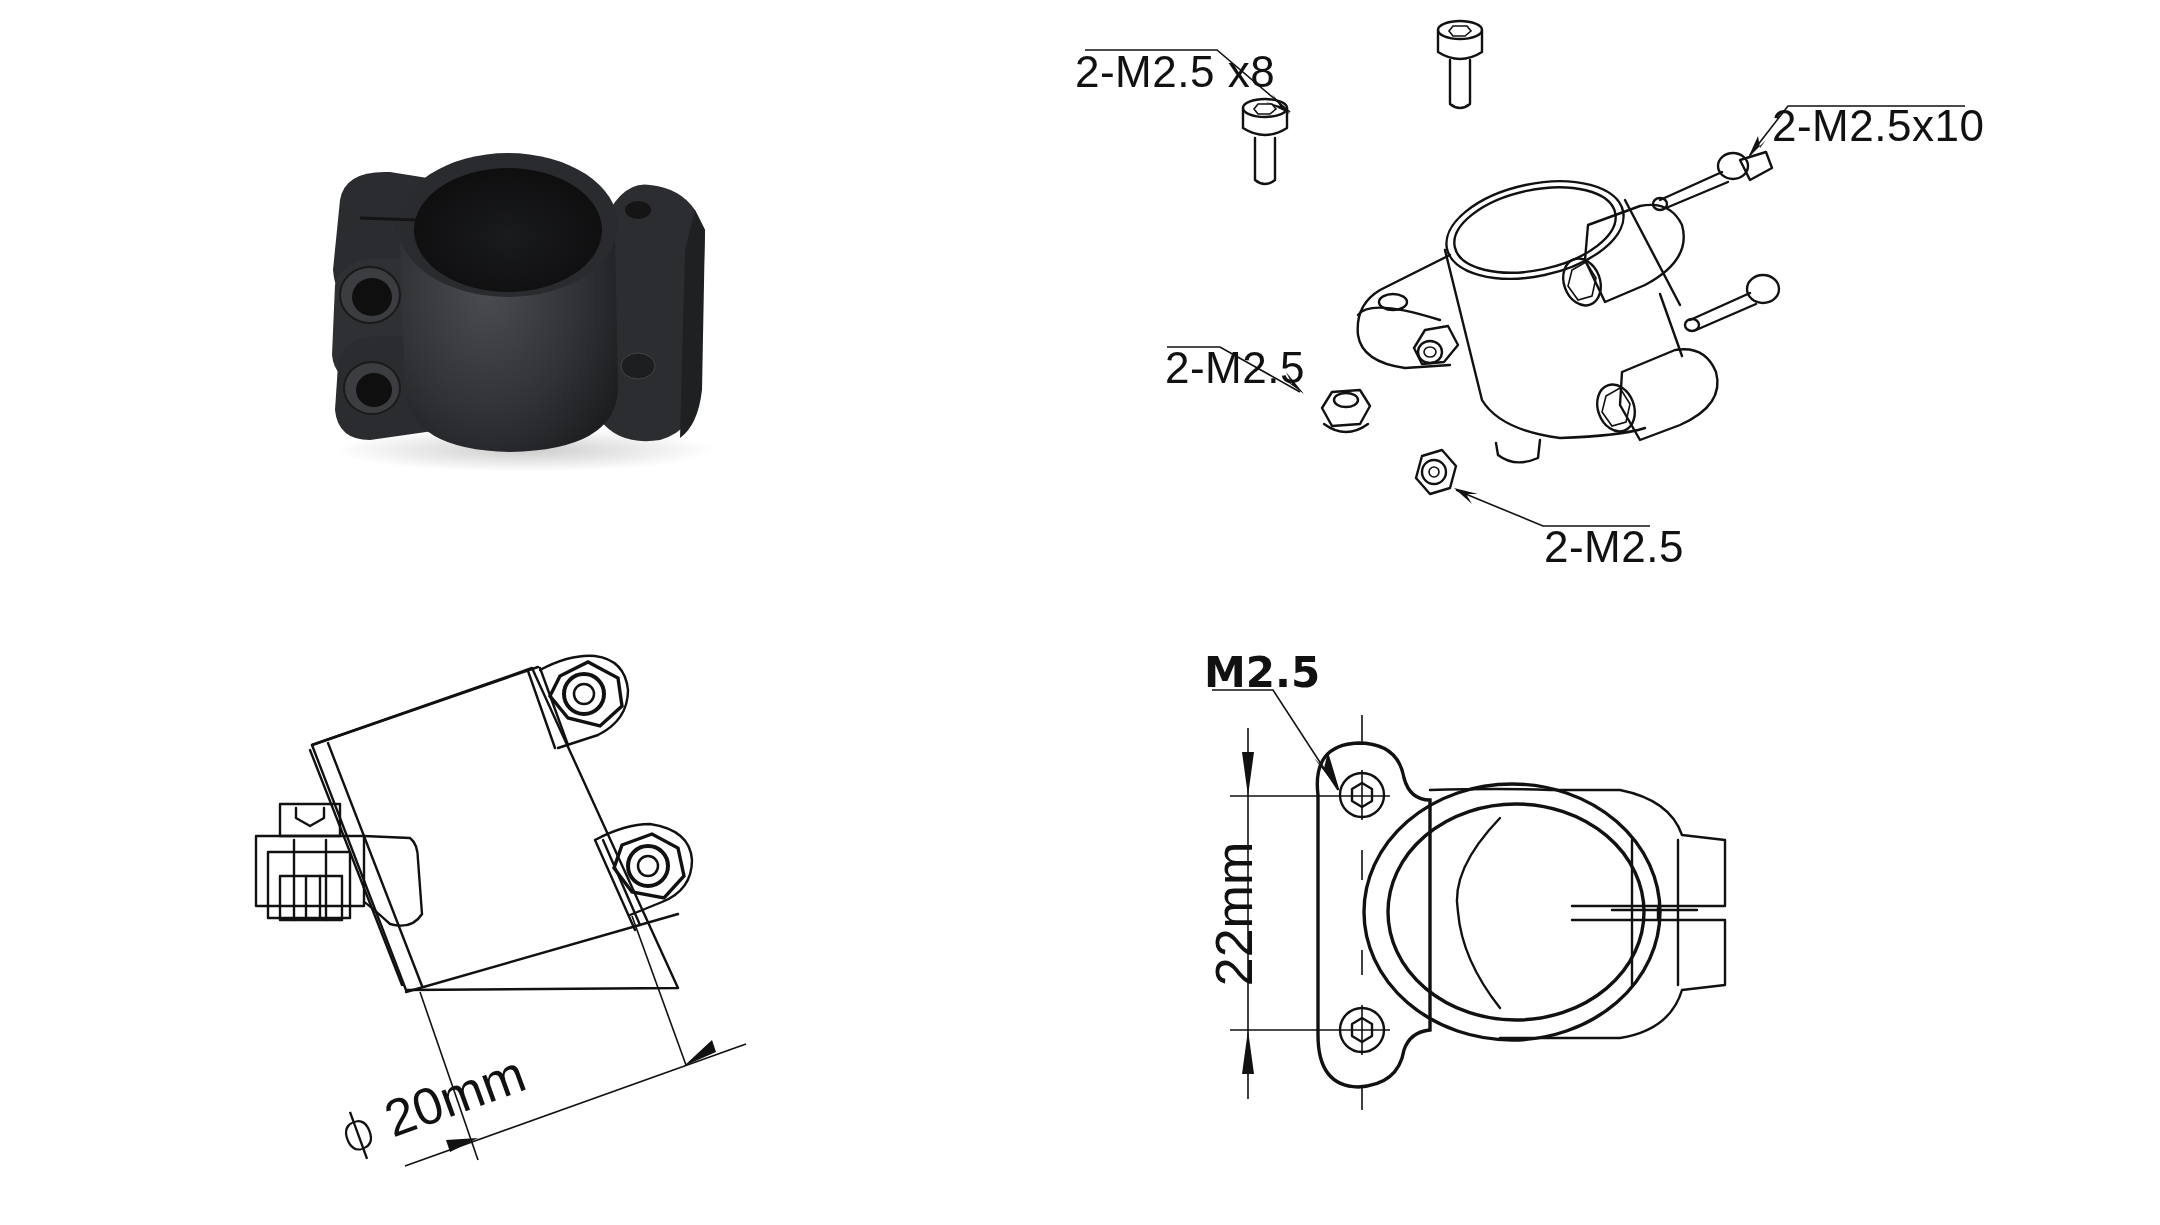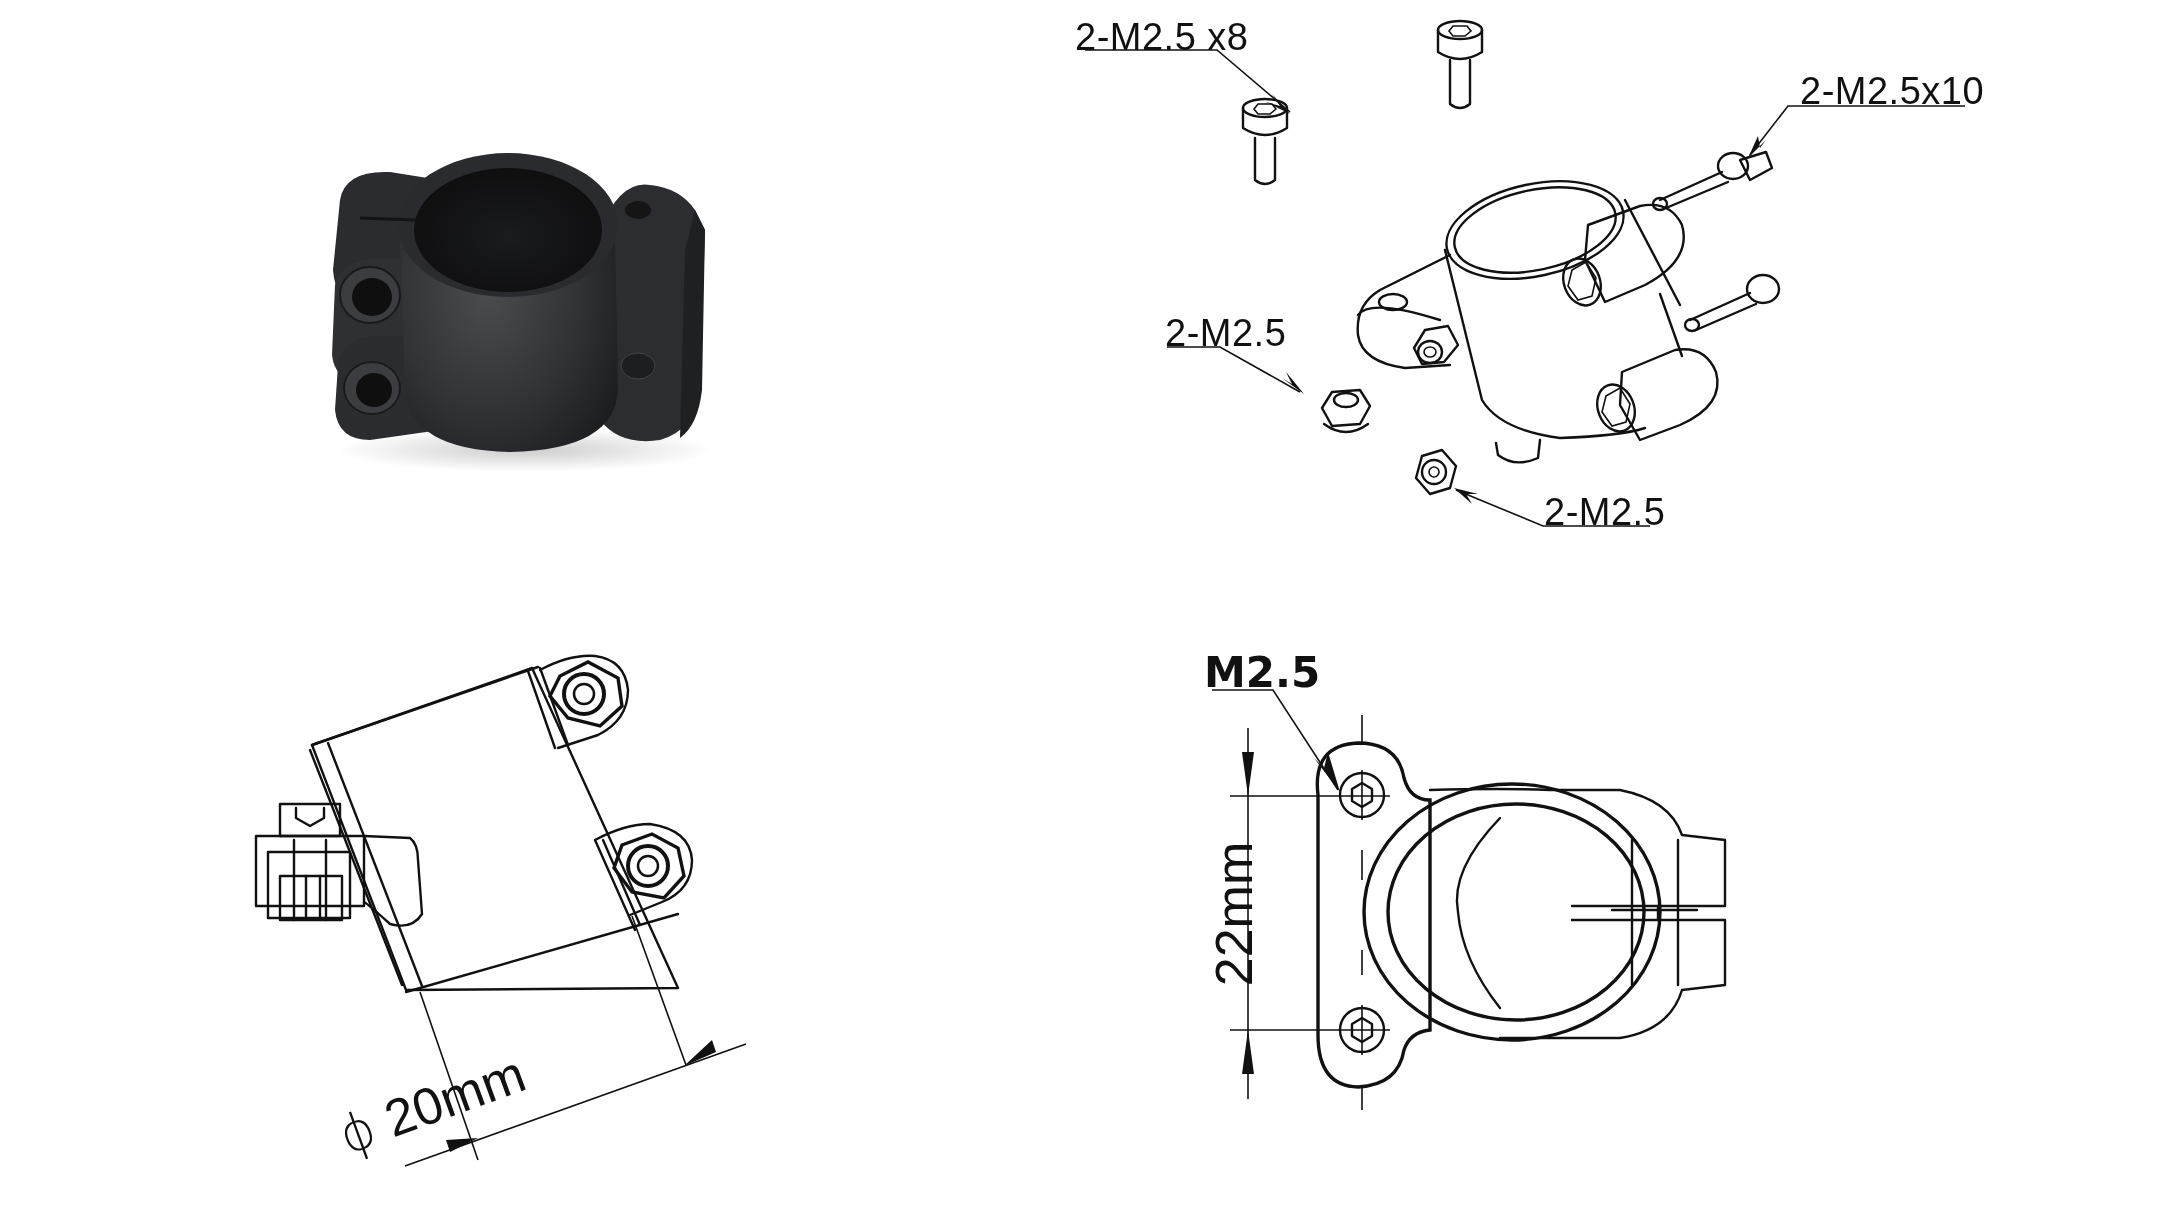--- a/index.html
+++ b/index.html
@@ -1,20 +1,20 @@
 <!DOCTYPE html>
 <html><head>
 <meta charset="utf-8">
 <style>
   html,body{margin:0;padding:0;background:#ffffff;}
   body{width:2160px;height:1225px;position:relative;overflow:hidden;font-family:"Liberation Sans",sans-serif;}
   .panel{position:absolute;}
   svg{position:absolute;left:0;top:0;overflow:visible;}
   .lbl{position:absolute;color:#111;white-space:nowrap;line-height:1;}
-  .callout{font-size:38px;letter-spacing:0.5px;}
+  .callout{font-size:44px;letter-spacing:0.5px;margin-top:32px;}
   .dim{font-size:52px;}
   .bold{font-weight:bold;font-family:"DejaVu Sans",sans-serif;font-size:42px;}
   .ln{stroke:#111;fill:none;stroke-width:2.4;stroke-linejoin:round;stroke-linecap:round;}
   .thin{stroke:#111;fill:none;stroke-width:1.6;}
   .thick{stroke:#111;fill:none;stroke-width:3.4;}
 </style>
 </head>
 <body>
 
 <div class="panel" style="left:300px;top:140px;width:450px;height:340px;">
@@ -127,21 +127,21 @@
       <ellipse class="thin" cx="374" cy="472" rx="5" ry="5"></ellipse>
     </g>
 
     <polyline class="thin" points="107,347 160,347 240,392"></polyline>
     <polygon points="244,394 222,378 232,384 226,372" fill="#111"></polygon>
 
     <polyline class="thin" points="590,526 483,526 396,490"></polyline>
     <polygon points="394,488 418,494 406,494 412,504" fill="#111"></polygon>
   </svg>
   <div class="lbl callout" style="left:15px;top:18px;">2-M2.5 x8</div>
-  <div class="lbl callout" style="left:740px;top:72px;text-align:right;">2-M2.5x10</div>
+  <div class="lbl callout" style="left:712px;top:72px;text-align:right;">2-M2.5x10</div>
   <div class="lbl callout" style="left:105px;top:314px;">2-M2.5</div>
   <div class="lbl callout" style="left:484px;top:493px;">2-M2.5</div>
 </div>
 
 <div class="panel" style="left:250px;top:640px;width:560px;height:585px;">
   <svg width="560" height="585" viewBox="0 0 560 585">
 
     <g>
       <polygon class="ln" points="62,105 282,28 428,348 156,350"></polygon>
       <path class="ln" d="M60 110 L152 345 M78 103 L172 346"></path>

